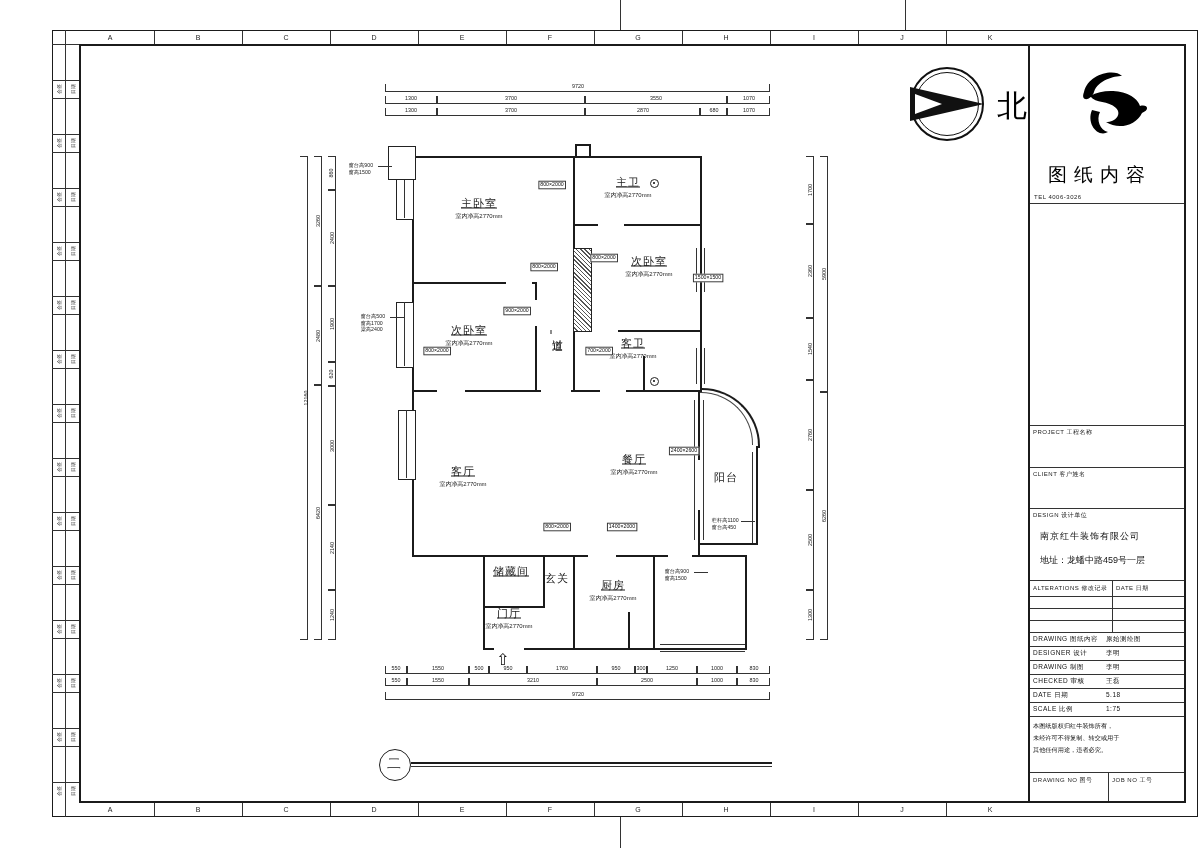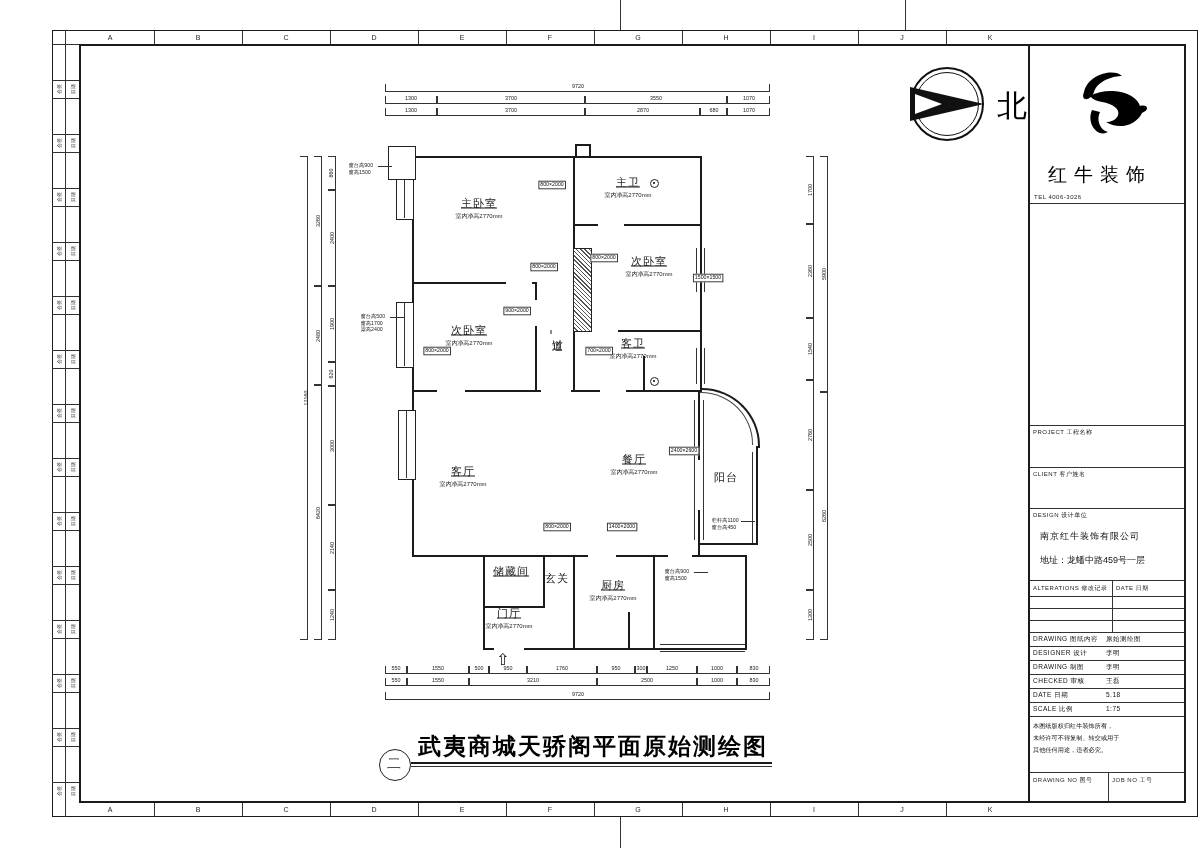--- a/index.html
+++ b/index.html
@@ -65,21 +65,21 @@
   </svg>
   <div id="north-label" style="left:997px;top:86px;">北</div>
 
   <div class="ln" style="left:1028px;top:44px;width:2px;height:757px;"></div>
 
   <svg class="abs" style="left:1062px;top:66px;" width="92" height="84" viewBox="0 0 92 84">
     <path d="M22,26 C26,8 52,2 60,10 C52,10 36,14 32,26 C29,35 18,36 22,26 Z" fill="#000"></path>
     <path d="M28,30 C46,20 74,26 78,40 C86,38 88,44 80,47 C74,60 56,64 44,56 C54,56 60,48 54,42 C46,34 34,38 28,30 Z" fill="#000"></path>
     <path d="M30,44 C24,58 36,72 46,66 C38,64 34,54 38,46 Z" fill="#000"></path>
   </svg>
-  <div id="brand-name" style="left:1048px;top:162px;">红牛装饰</div>
+  <div id="brand-name" style="left:1048px;top:162px;">图纸内容</div>
   <div class="tb-tiny" style="left:1034px;top:194px;">TEL 4006-3026</div>
   <div class="ln2" style="left:1030px;top:203px;width:154px;height:1px;"></div>
 
   <div class="ln2" style="left:1030px;top:425px;width:154px;height:1px;"></div>
   <div class="tb-tiny" style="left:1033px;top:428px;">PROJECT 工程名称</div>
   <div class="ln2" style="left:1030px;top:467px;width:154px;height:1px;"></div>
   <div class="tb-tiny" style="left:1033px;top:470px;">CLIENT 客户姓名</div>
   <div class="ln2" style="left:1030px;top:508px;width:154px;height:1px;"></div>
   <div class="tb-tiny" style="left:1033px;top:511px;">DESIGN 设计单位</div>
   <div class="abs" style="left:1040px;top:530px;font-size:9px;letter-spacing:1px;">南京红牛装饰有限公司</div>
@@ -101,21 +101,20 @@
   <div class="tb-note" style="left:1033px;top:734px;">未经许可不得复制、转交或用于</div>
   <div class="tb-note" style="left:1033px;top:746px;">其他任何用途，违者必究。</div>
 
   <div class="ln2" style="left:1030px;top:772px;width:154px;height:1px;"></div>
   <div class="ln2" style="left:1108px;top:772px;width:1px;height:29px;"></div>
   <div class="tb-tiny" style="left:1033px;top:776px;">DRAWING NO 图号</div>
   <div class="tb-tiny" style="left:1112px;top:776px;">JOB NO 工号</div>
 
   <div class="box" style="left:379px;top:749px;width:30px;height:30px;border-radius:50%;border:1.5px solid #222;"></div>
   <div class="abs" style="left:394px;top:764px;font-size:14px;transform:translate(-50%,-50%);">二</div>
-  <div id="main-title" style="left:418px;top:731px;">武夷商城天骄阁平面原始测绘图</div>
   <div class="ln" style="left:411px;top:762px;width:361px;height:2px;"></div>
   <div class="ln2" style="left:411px;top:766px;width:361px;height:1px;"></div>
 
   <div id="plan-layer"></div>
   <div id="dim-layer"></div>
 
   <div class="abs" style="left:496px;top:650px;font-size:16px;">⇧</div>
 <div class="gridletter" style="left:110px;top:37px;">A</div>
     <div class="gridletter" style="left:110px;top:809px;">A</div>
     <div class="gridletter" style="left:198px;top:37px;">B</div>

